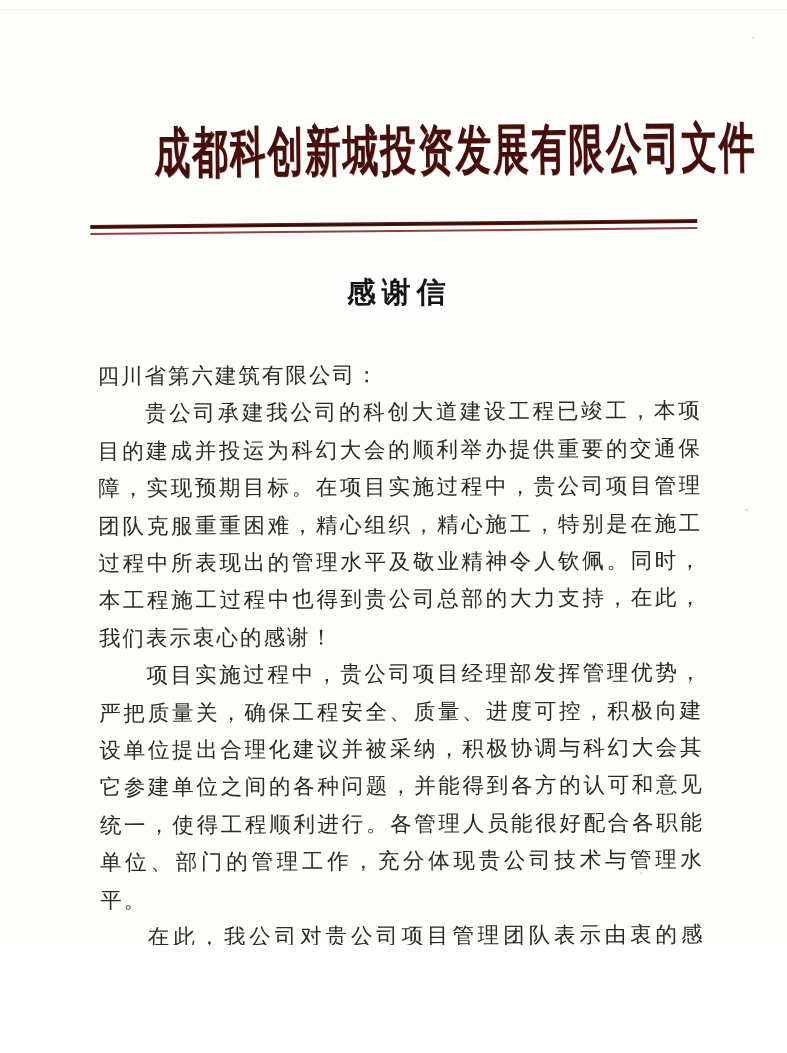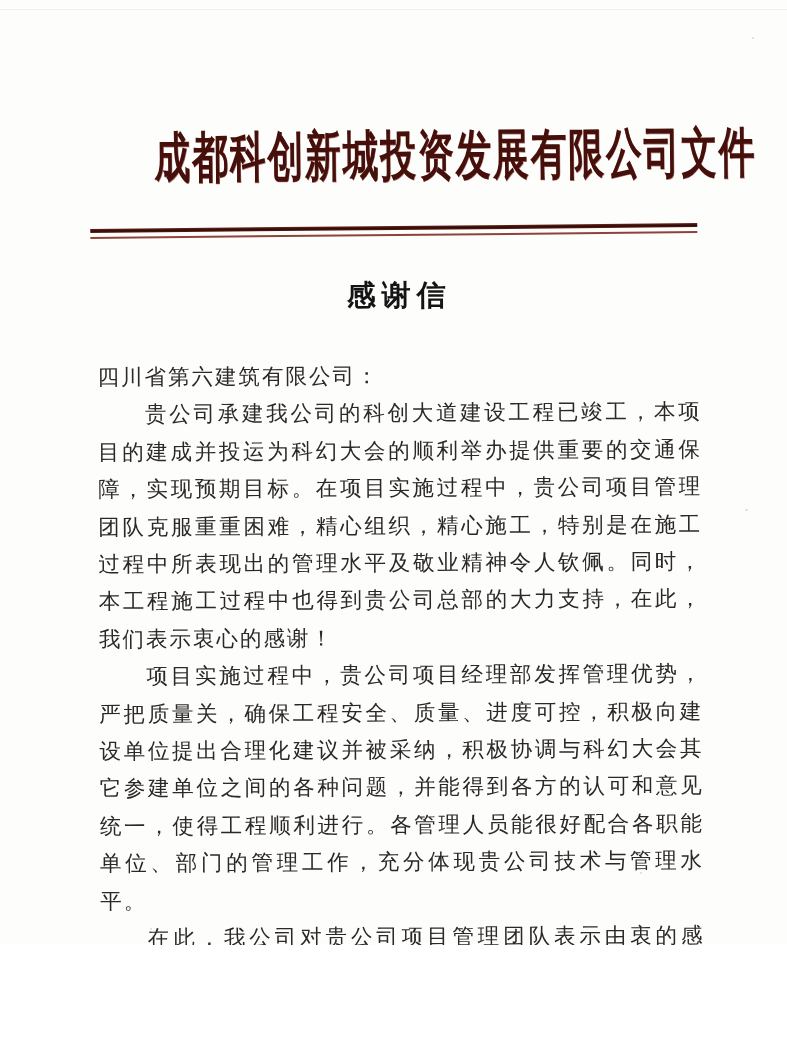--- a/index.html
+++ b/index.html
@@ -6,21 +6,21 @@
     margin: 0;
     padding: 0;
     background: #ffffff;
   }
   .page {
     position: relative;
     width: 787px;
     height: 945px;
     background: #fdfdfc;
     overflow: hidden;
-    font-family: Liberation Sans, sans-serif;
+    font-family: Liberation Mono, monospace;
   }
   
   .top-scan-edge {
     position: absolute;
     top: 9px;
     left: 0;
     width: 100%;
     height: 1px;
     background: #ebebeb;
     opacity: 0.7;

